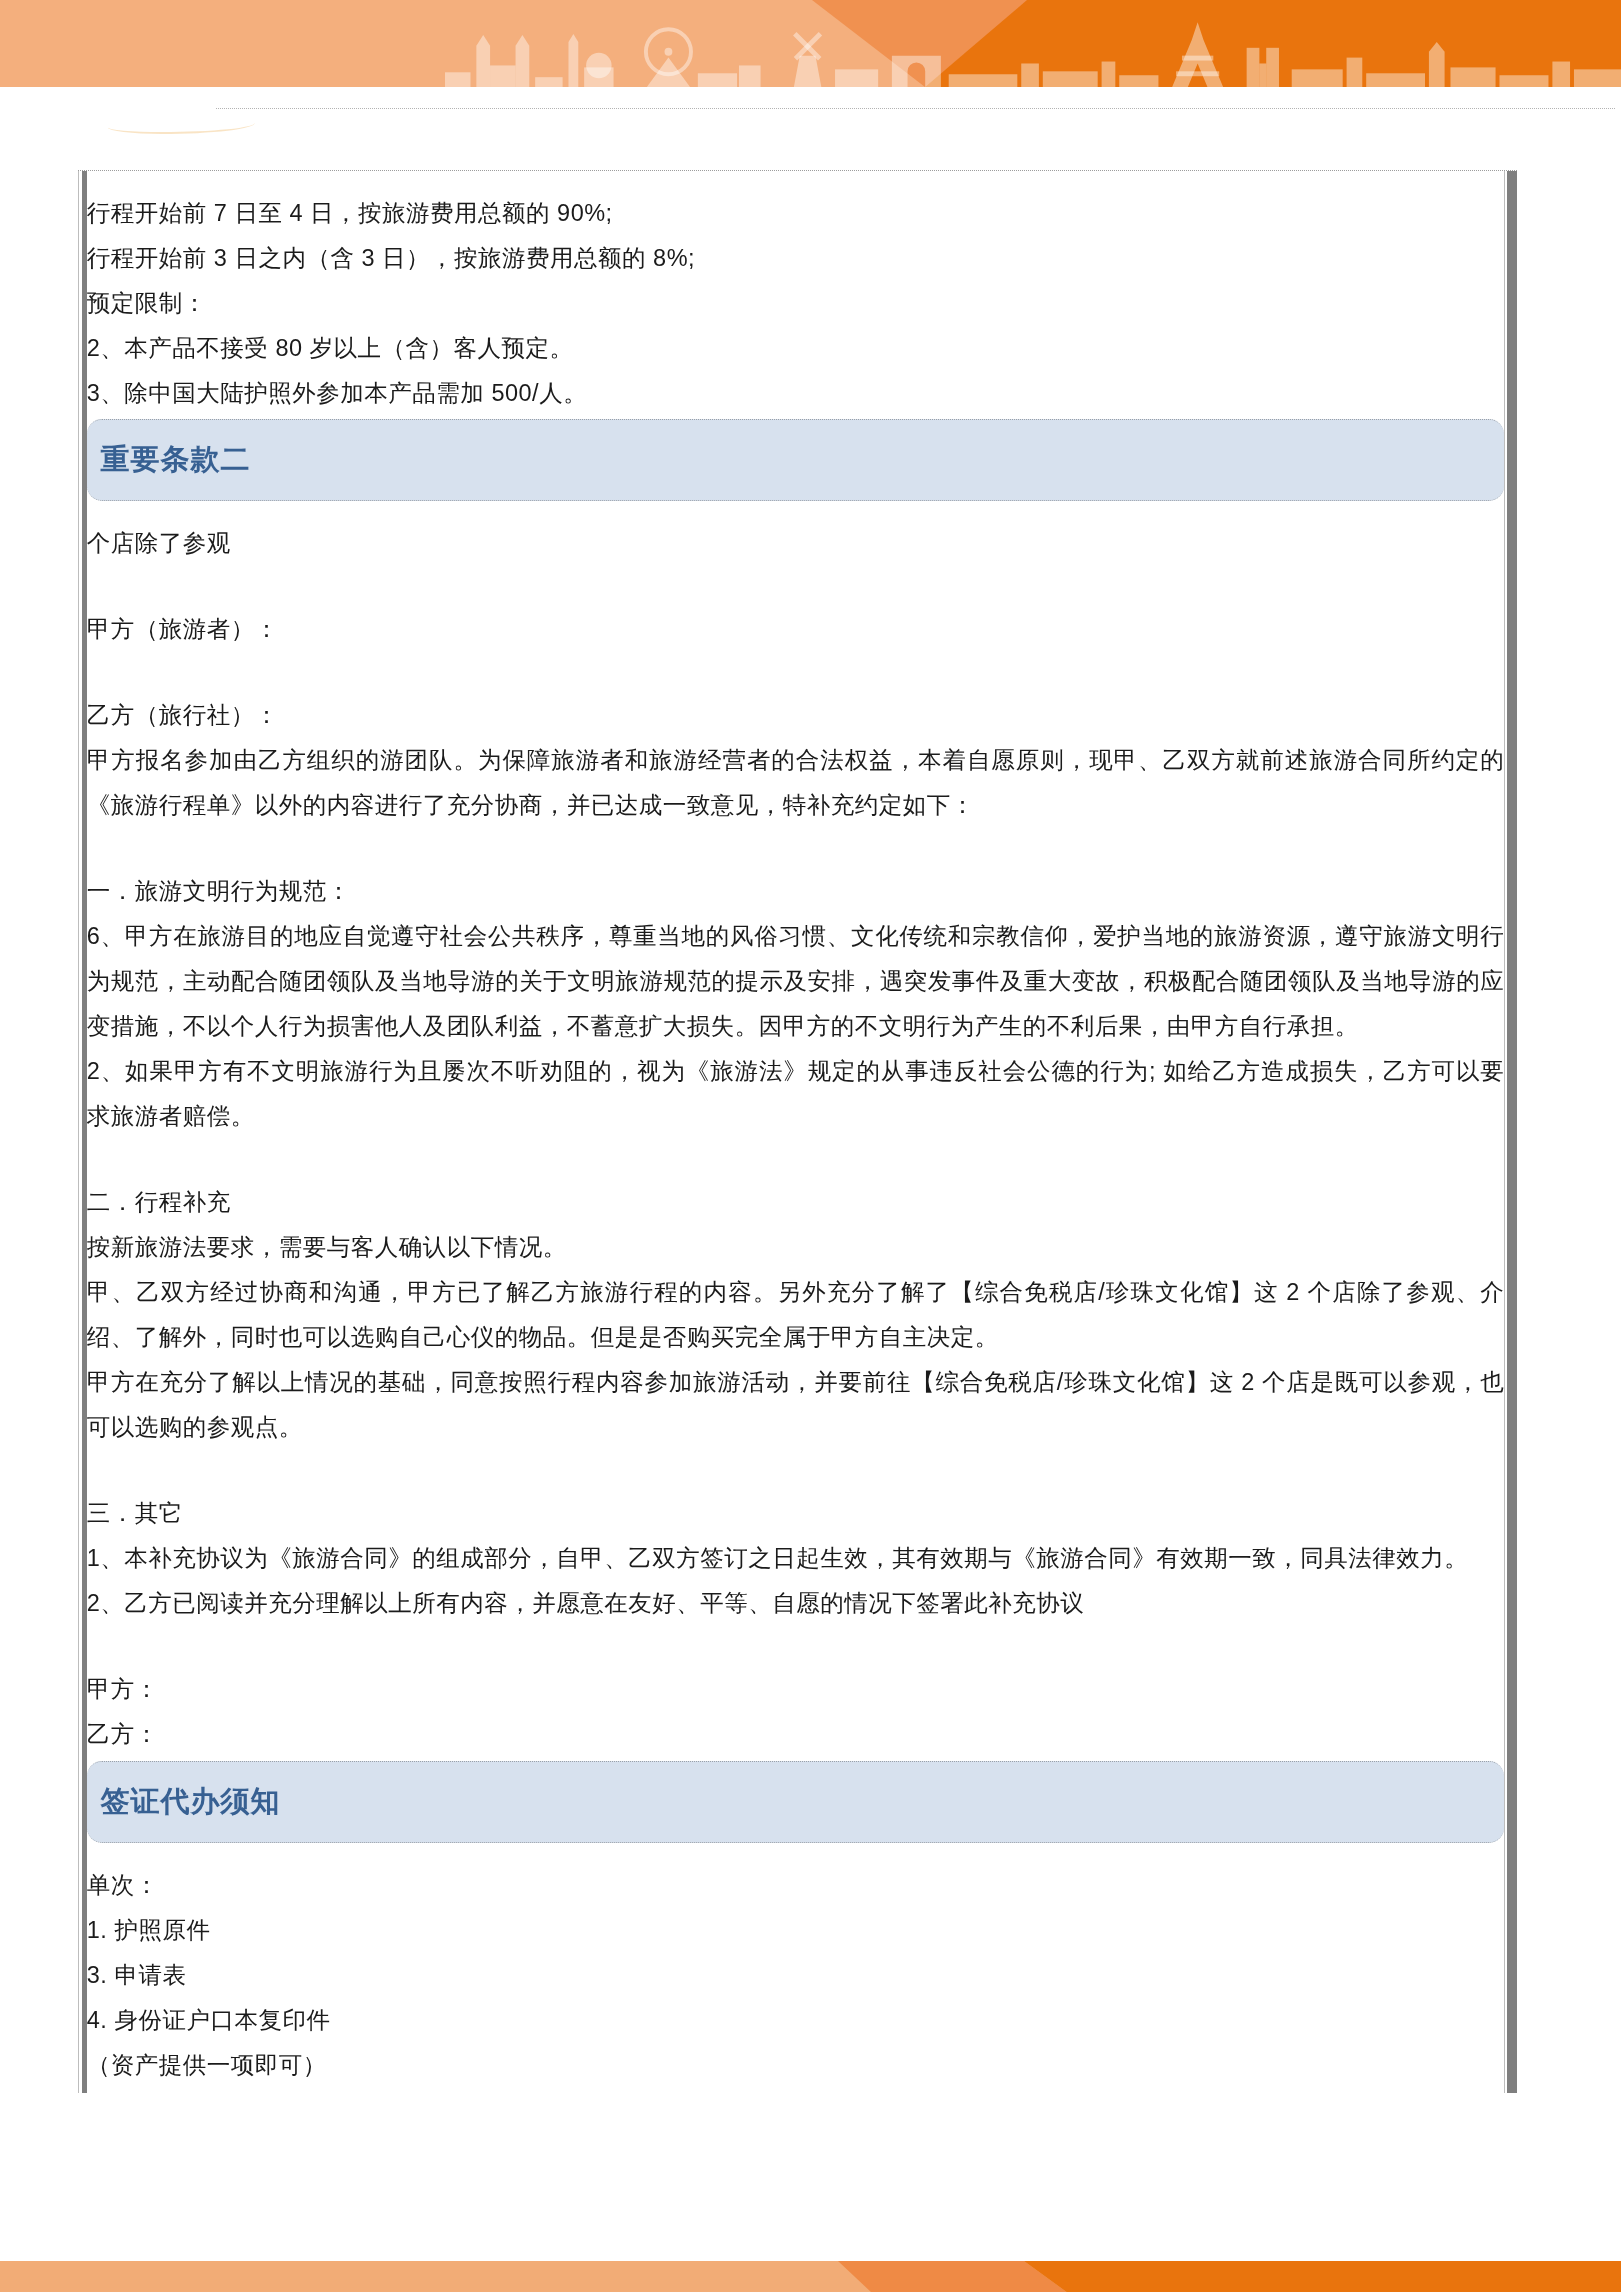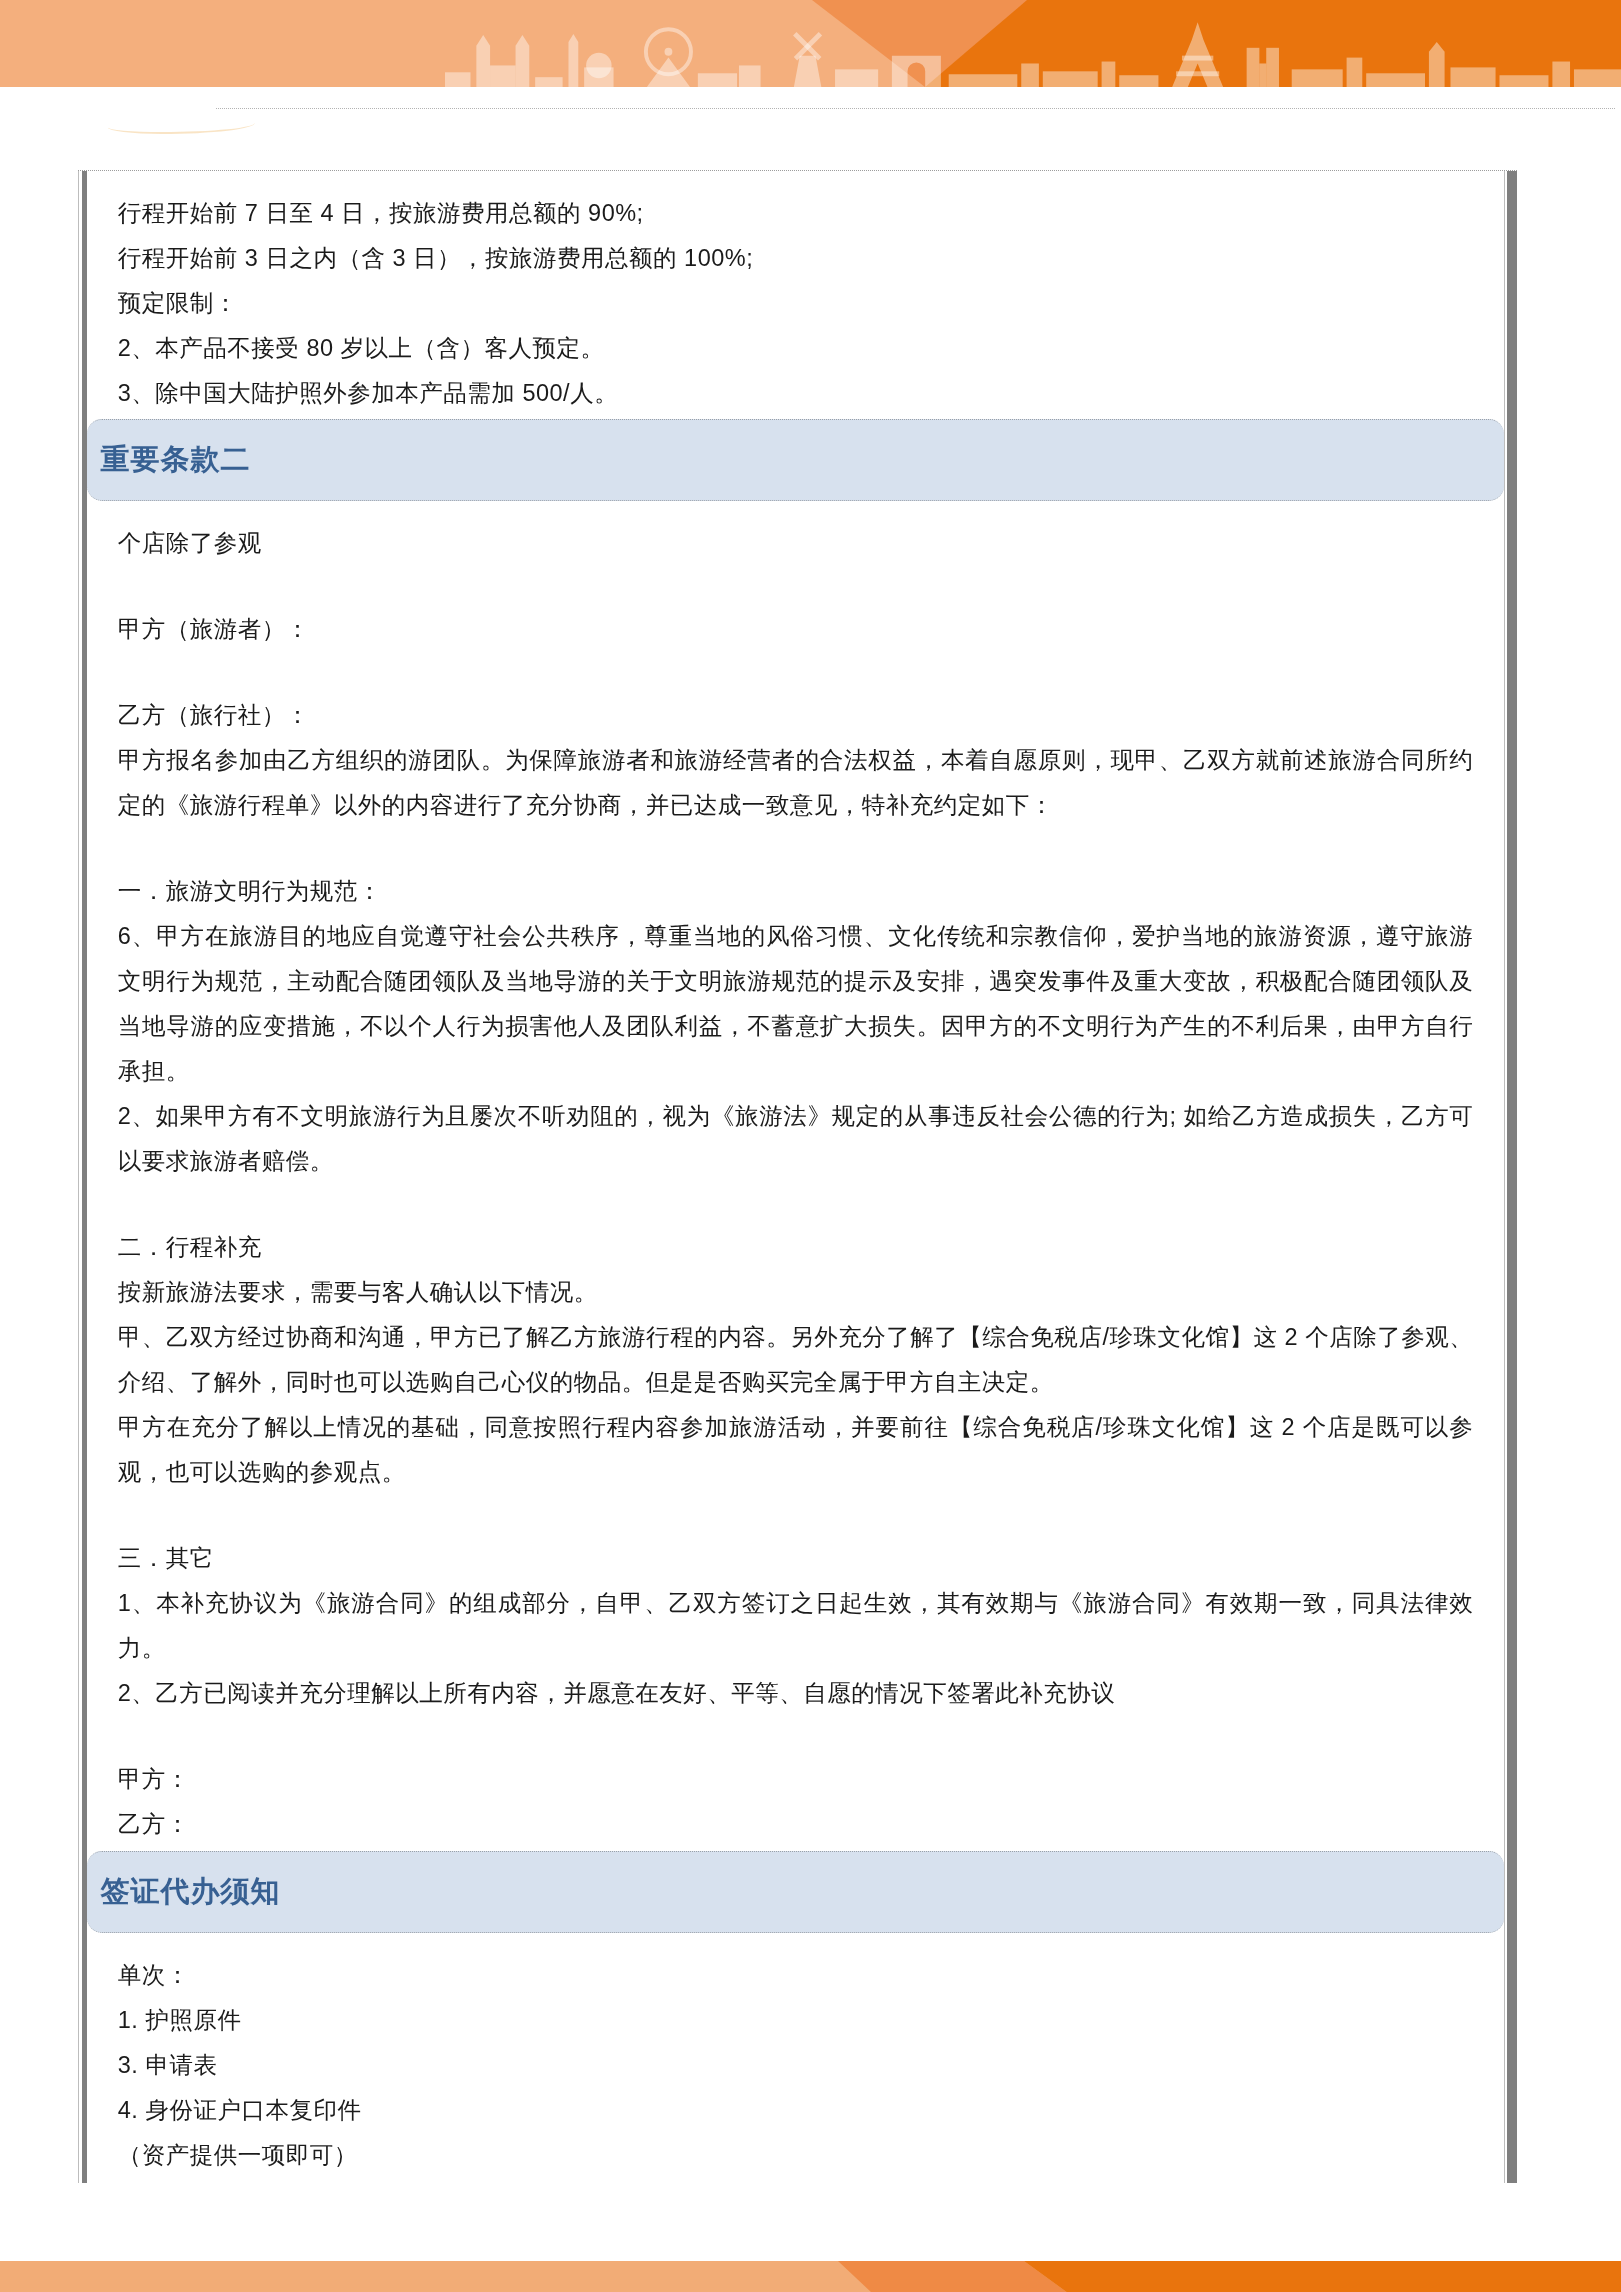--- a/index.html
+++ b/index.html
@@ -26,21 +26,21 @@
     border-top:1px dotted #9c9c9c;}
   .rail-left,.rail-right{position:absolute;top:0;bottom:0;}
   .rail-left{left:0;width:8.8px;}
   .rail-left::before{content:"";position:absolute;left:0;top:0;bottom:0;width:1px;background:#bdbdbd;}
   .rail-left::after{content:"";position:absolute;left:3.9px;top:0;bottom:0;width:4.9px;background:#7f7f7f;}
   .rail-right{right:0;width:12.7px;}
   .rail-right::before{content:"";position:absolute;left:0;top:0;bottom:0;width:1px;background:#bdbdbd;}
   .rail-right::after{content:"";position:absolute;left:2.9px;top:0;bottom:0;width:9.8px;background:#7f7f7f;}
   .doc-content{margin:0 12.7px 0 8.8px;padding:19.6px 0 5.9px 0;}
   
-  .para{margin:0;padding:0 31px;font-size:23.5px;line-height:45px;color:#1b1b1b;
+  .para{margin:0;padding:0 0;font-size:23.5px;line-height:45px;color:#1b1b1b;
     text-align:justify;letter-spacing:0.5px;}
   .spacer{height:41px;}
   .section-band{
     margin:3.9px 0 19.6px 0;height:80px;background:#D7E1EE;
     border-top:1px dotted #9aa0a8;border-bottom:1px dotted #9aa0a8;
     display:flex;align-items:center;padding:0 13.7px;
     font-size:29px;font-weight:bold;color:#376092;letter-spacing:1px;border-radius:15px;}
   
   .footer{position:absolute;left:0;bottom:0;width:1621px;height:32px;background:#F2AC76;overflow:hidden;}
   .footer .mid{position:absolute;inset:0;background:#EF8A45;
@@ -102,21 +102,21 @@
   <div class="swoosh"></div>
 
   <div class="header-rule"></div>
 
   <div class="doc-frame">
     <div class="rail-left"></div>
     <div class="rail-right"></div>
 
     <div class="doc-content">
       <p class="para">行程开始前 7 日至 4 日，按旅游费用总额的 90%;</p>
-      <p class="para">行程开始前 3 日之内（含 3 日），按旅游费用总额的 100%;</p>
+      <p class="para">行程开始前 3 日之内（含 3 日），按旅游费用总额的 8%;</p>
       <p class="para">预定限制：</p>
       <p class="para">2、本产品不接受 80 岁以上（含）客人预定。</p>
       <p class="para">3、除中国大陆护照外参加本产品需加 500/人。</p>
 
       <div class="section-band">重要条款二</div>
 
       <p class="para">个店除了参观</p>
       <div class="spacer"></div>
       <p class="para">甲方（旅游者）：</p>
       <div class="spacer"></div>

